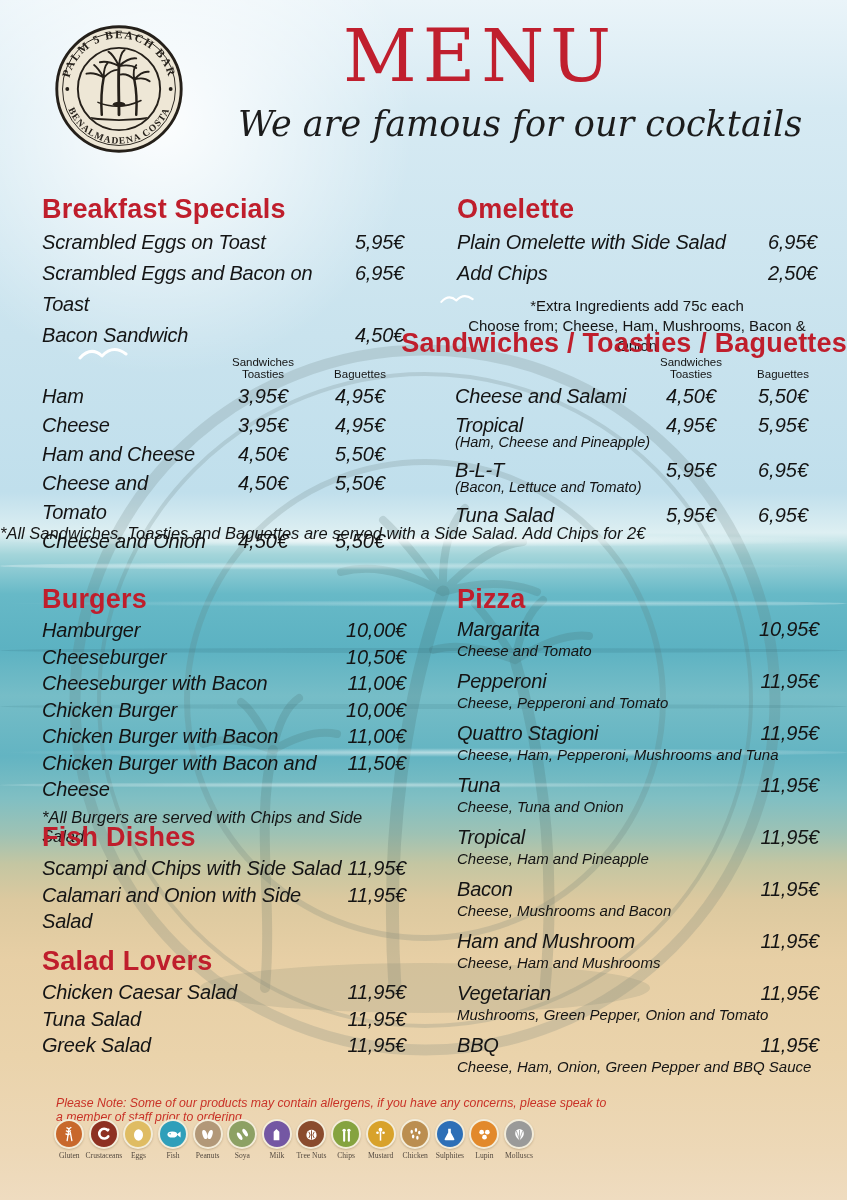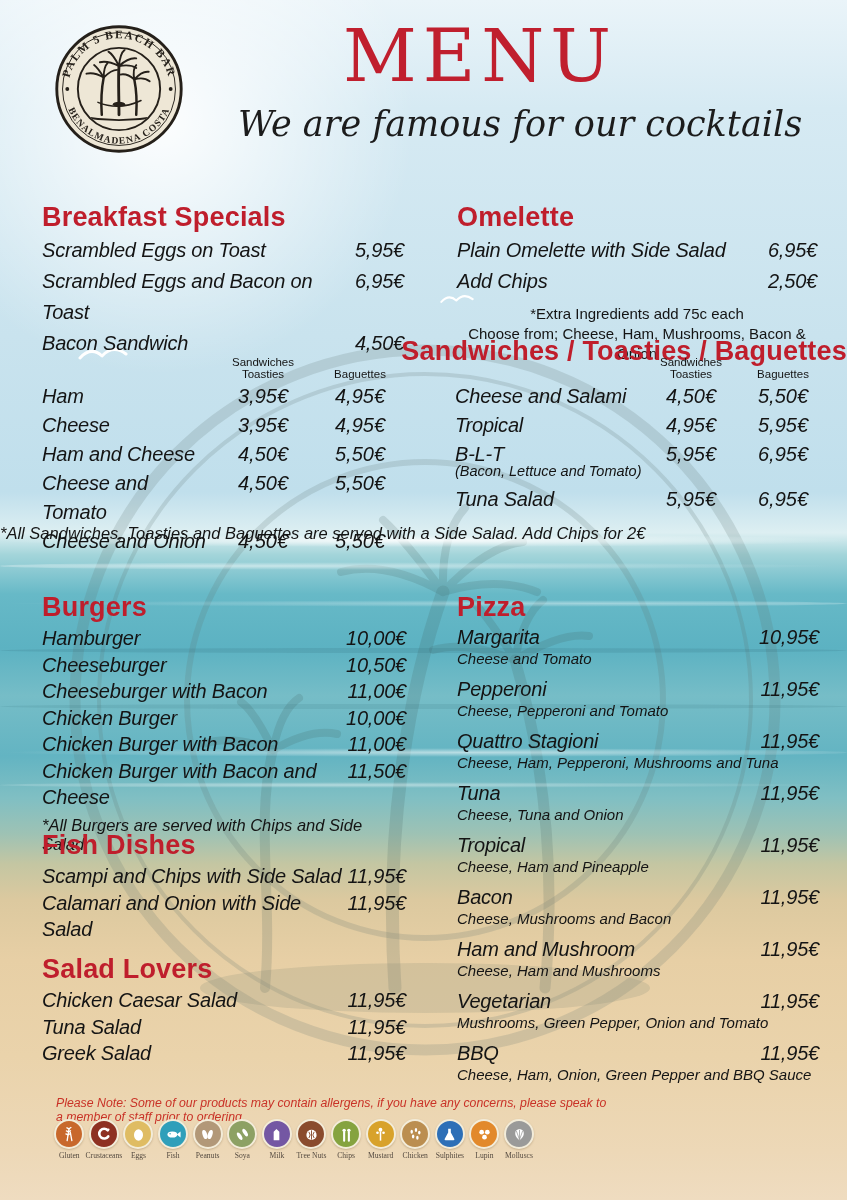--- a/index.html
+++ b/index.html
@@ -22,21 +22,21 @@
   .w5{top:704px;height:5px;background:rgba(40,95,105,.12);}
   .w6{top:748px;height:9px;background:radial-gradient(ellipse at 55% center,rgba(255,255,255,.55),rgba(255,255,255,0) 70%);}
   .w7{top:782px;height:6px;background:radial-gradient(ellipse at 40% center,rgba(255,255,255,.45),rgba(255,255,255,0) 70%);}
   .gull{position:absolute;z-index:1;}
   .abs{position:absolute;z-index:2;}
   .logo{left:52px;top:22px;}
   .menu-title{left:120px;top:10px;width:720px;text-align:center;
     font-family:"DejaVu Serif",serif;font-size:72px;line-height:92px;letter-spacing:6px;color:#c01f2e;}
   .tagline{left:160px;top:104px;width:720px;text-align:center;
     font-family:"DejaVu Serif",serif;font-style:italic;font-size:35px;color:#1c1c1c;}
-  .sec-title{font-weight:bold;font-size:27px;line-height:30px;color:#bf1e2c;letter-spacing:.2px;margin-bottom:3px;margin-top:8px;}
+  .sec-title{font-weight:bold;font-size:27px;line-height:30px;color:#bf1e2c;letter-spacing:.2px;margin-bottom:3px;}
   .mi{display:flex;justify-content:space-between;align-items:baseline;
     font-style:italic;font-size:20px;letter-spacing:-.2px;}
   .lh31 .mi{line-height:31px;}
   .lh26 .mi{line-height:26.5px;}
   .breakfast{left:42px;top:194px;width:362px;}
   .omelette{left:457px;top:194px;width:360px;}
   .om-note{margin-top:7px;font-size:15px;line-height:20px;text-align:center;}
   .sw-title{left:0;top:328px;width:847px;text-align:right;}
   .sw-title .sec-title{margin-bottom:0;}
   .sw-left{left:42px;top:356px;width:364px;}
@@ -223,20 +223,21 @@
       </div>
       <div class="sw-head">Baguettes</div>
 
       <div class="n">Cheese and Salami</div>
       <div class="p">4,50€</div>
       <div class="p">5,50€</div>
 
       <div class="n">Tropical</div>
       <div class="p">4,95€</div>
       <div class="p">5,95€</div>
+      <div class="sub">(Ham, Cheese and Pineapple)</div>
 
       <div class="n">B-L-T</div>
       <div class="p">5,95€</div>
       <div class="p">6,95€</div>
       <div class="sub">(Bacon, Lettuce and Tomato)</div>
 
       <div class="n">Tuna Salad</div>
       <div class="p">5,95€</div>
       <div class="p">6,95€</div>
     </div>

